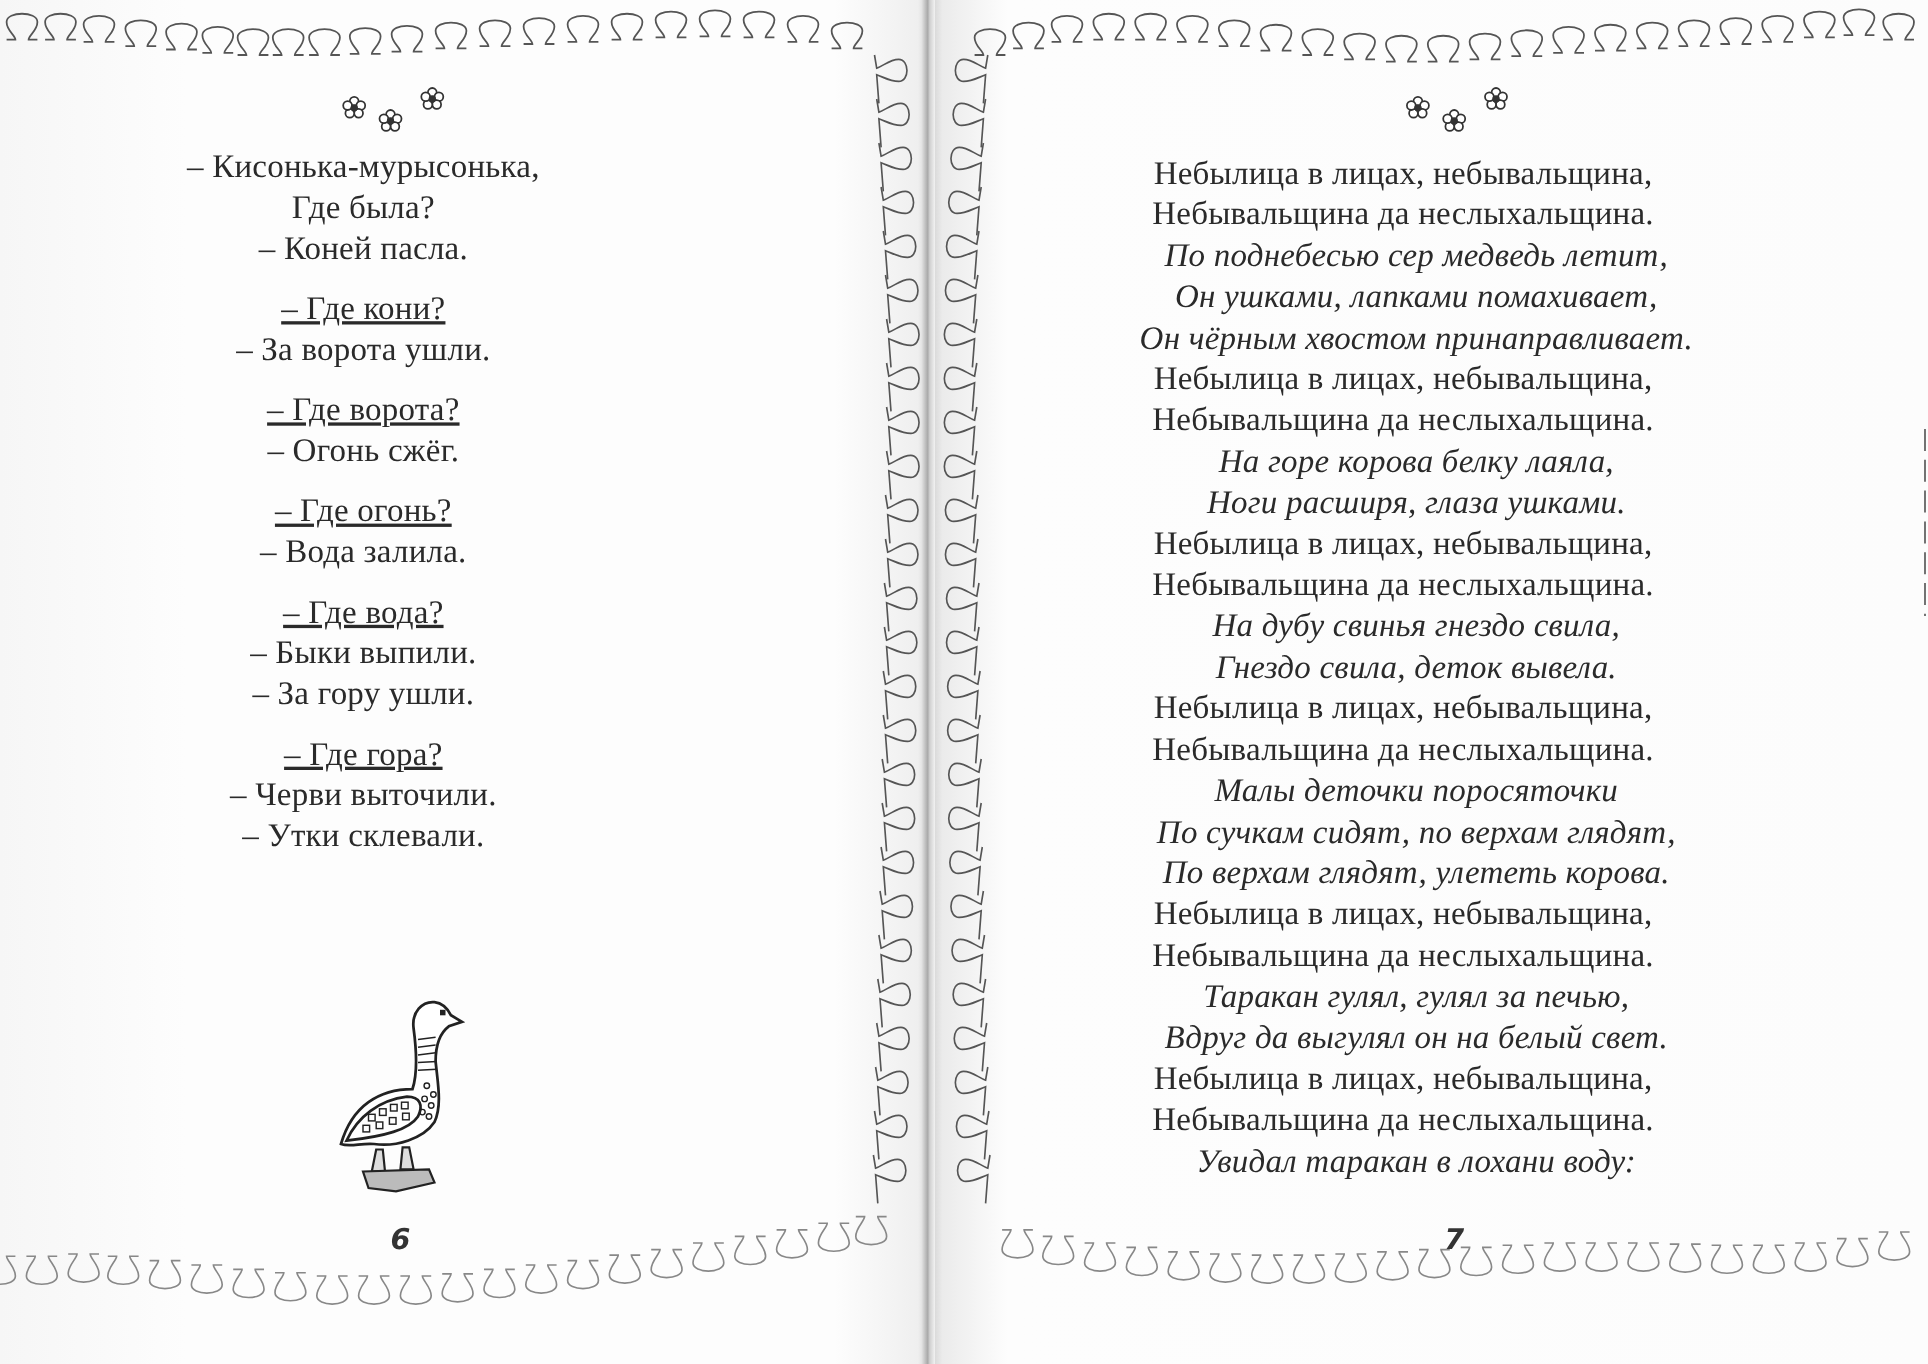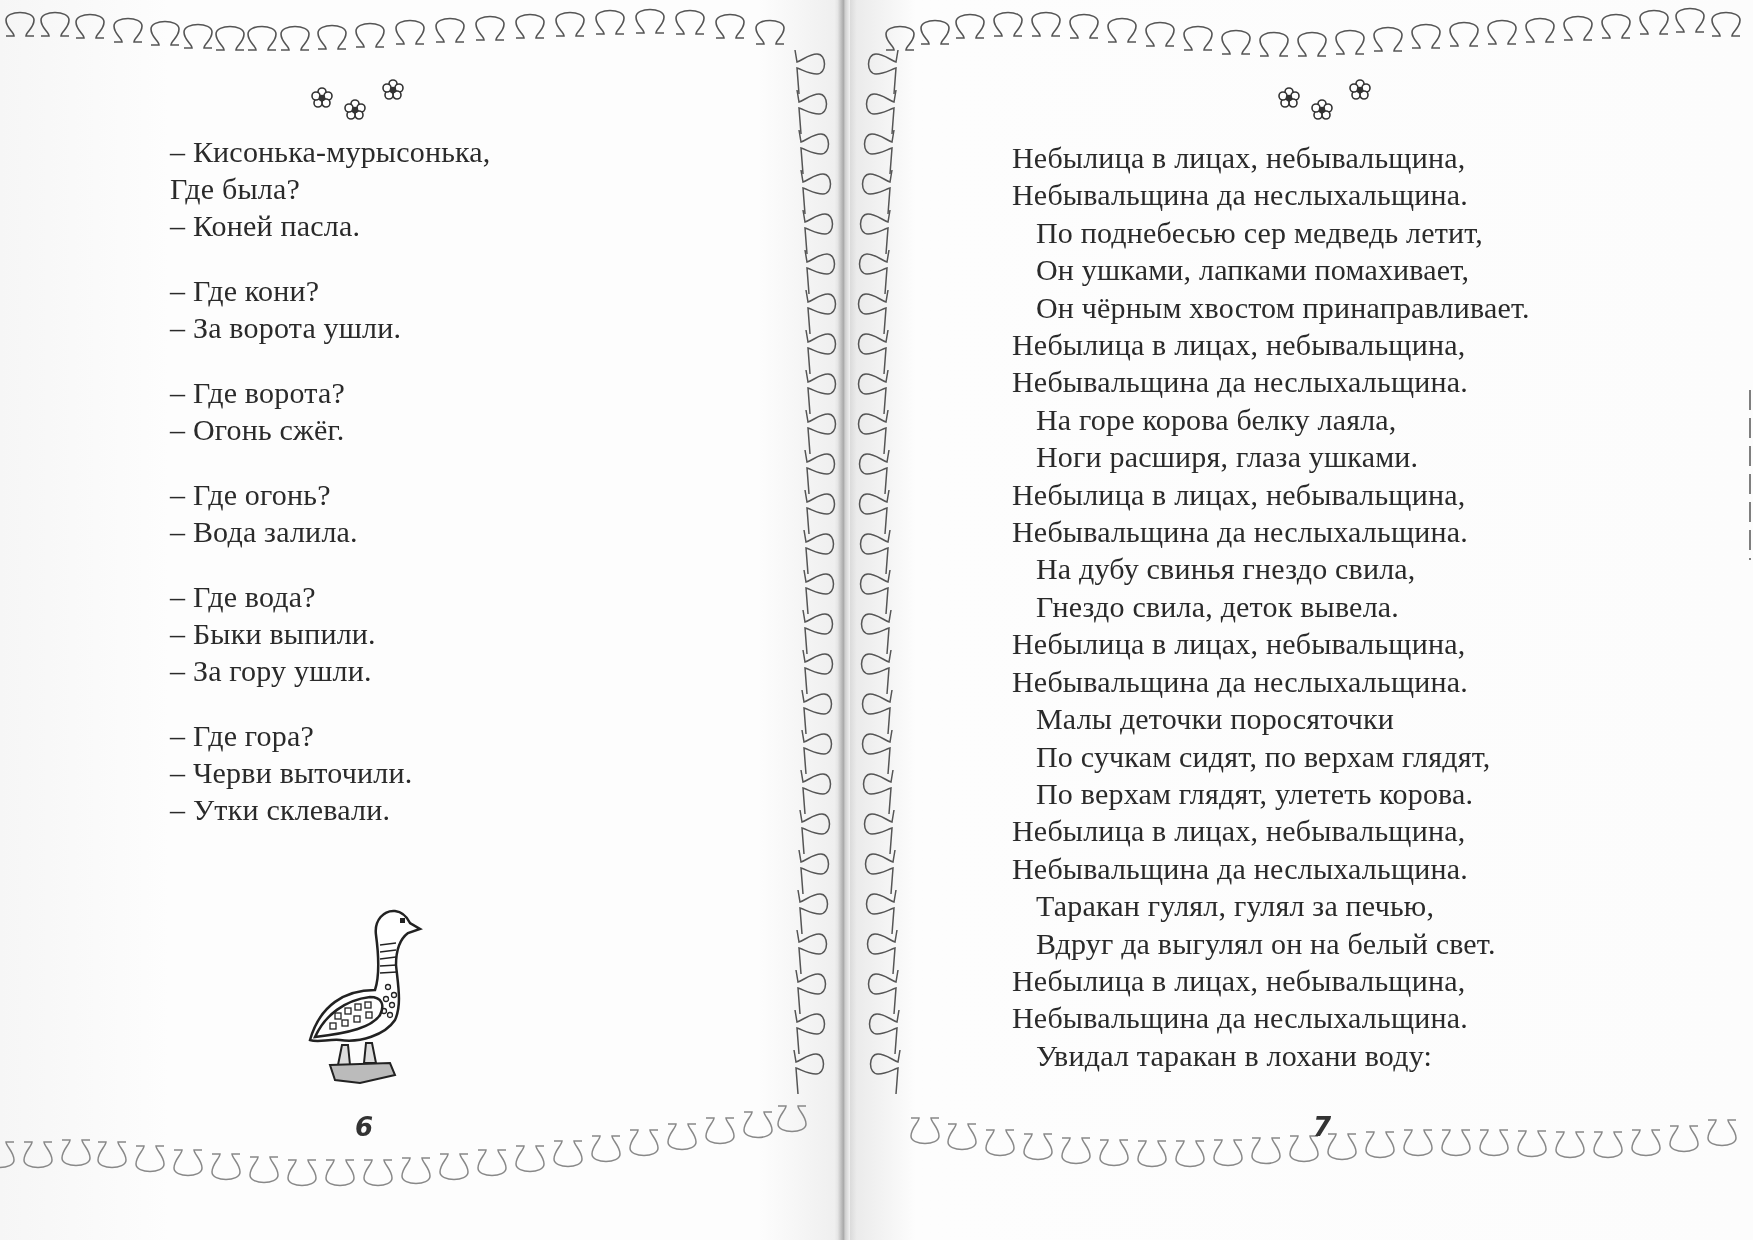--- a/index.html
+++ b/index.html
@@ -15,27 +15,27 @@
     background: #fcfcfc;
   }
   .page-left { left: 0; width: 843px; background: linear-gradient(to right, #f6f6f6 0%, #fdfdfd 20%, #fdfdfd 90%, #efefef 99%, #d4d4d4 100%); }
   .page-right { left: 843px; width: 910px; background: linear-gradient(to right, #c9c9c9 0%, #ebebeb 1.5%, #fdfdfd 8%, #fcfcfc 100%); }
   .spine {
     position: absolute; left: 838px; top: 0; width: 12px; height: 1240px;
     background: linear-gradient(to right, #e2e2e2, #a9a9a9 45%, #cfcfcf 60%, #f2f2f2);
   }
   svg.border { position: absolute; left: 0; top: 0; width: 1753px; height: 1240px; pointer-events: none; }
   .flowers { position: absolute; width: 110px; height: 60px; }
-  .poem { position: absolute; margin: 0; padding: 0; list-style: none; }
+  .poem { position: absolute; margin: 0; padding: 0; list-style: none; text-align: center; }
   .poem li {
     font-size: 30px; line-height: 37.4px; white-space: nowrap;
     letter-spacing: 0.2px;
   }
-  .poem li.indent { padding-left: 24px; }
-  .poem li.gap { margin-top: 28px; }
+  .poem li.indent { padding-left: 24px; font-style: italic; }
+  .poem li.gap { margin-top: 18px; text-decoration: underline; }
   .left-poem { left: 170px; top: 133px; }
   .left-poem li { line-height: 37px; }
   .right-poem { left: 1012px; top: 139px; }
   .page-num {
     position: absolute; font-family: "DejaVu Sans", sans-serif; font-weight: bold;
     font-style: italic; font-size: 26px; color: #333;
   }
   .goose { position: absolute; left: 300px; top: 905px; width: 130px; height: 190px; }
 </style>
 </head>

